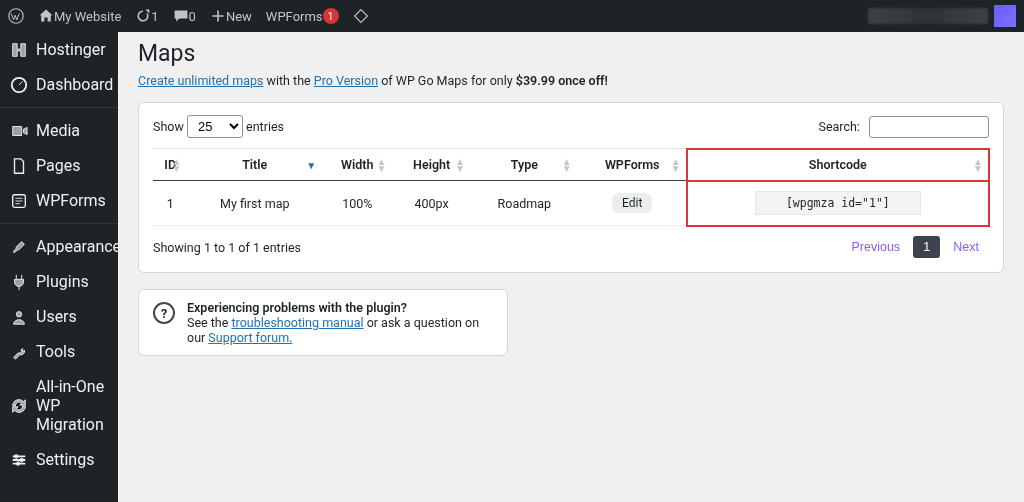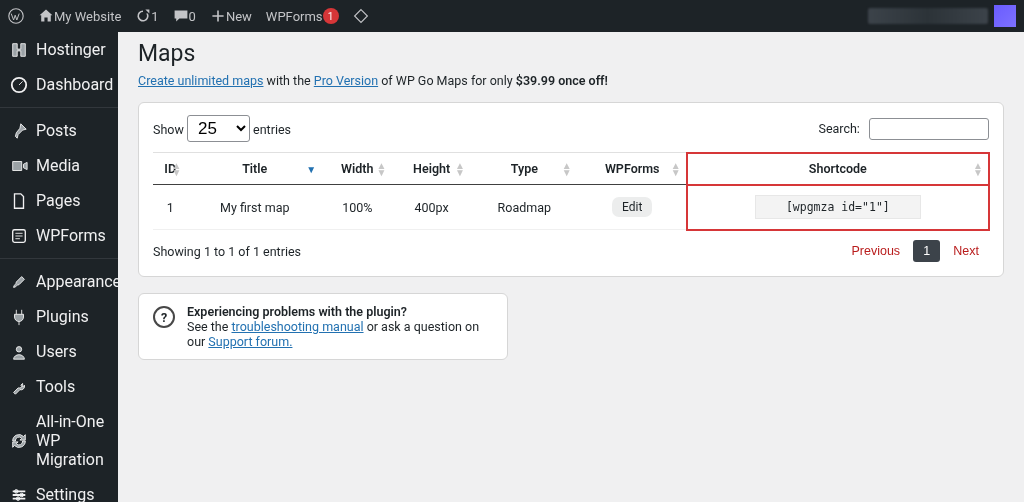--- a/index.html
+++ b/index.html
@@ -116,21 +116,21 @@
     display: flex;
     justify-content: space-between;
     align-items: center;
     font-size: 12.5px;
     margin-bottom: 10px;
   }
   .table-top select {
     border: 1px solid #8c8f94;
     border-radius: 3px;
     padding: 2px 6px;
-    font-size: 17px;
+    font-size: 13px;
     background: #fff;
   }
   .table-top .search-wrap input {
     border: 1px solid #8c8f94;
     border-radius: 3px;
     padding: 3px 6px;
     font-size: 12.5px;
     width: 120px;
     margin-left: 6px;
   }
@@ -189,21 +189,21 @@
     justify-content: space-between;
     align-items: center;
     font-size: 12.5px;
     margin-top: 10px;
   }
   .pager button {
     border: none;
     background: transparent;
     padding: 4px 10px;
     font-size: 12.5px;
-    color: #b91c1c;
+    color: #8b5cf6;
     cursor: pointer;
   }
   .pager .page-num {
     background: #3c434a;
     color: #fff;
     border-radius: 3px;
   }
 
   
   .help-card {
@@ -289,26 +289,20 @@
       <span>Hostinger</span>
     </div>
     <div class="menu-item">
       <svg viewBox="0 0 20 20" fill="currentColor" stroke="currentColor">
         <circle cx="10" cy="10" r="8" fill="none" stroke="currentColor" stroke-width="2"></circle>
         <path d="M10 10l4-4"></path>
       </svg>
       <span>Dashboard</span>
     </div>
     <div class="separator"></div>
-    <div class="menu-item">
-      <svg viewBox="0 0 20 20" fill="currentColor" stroke="currentColor">
-        <path d="M12 2l6 6-4 1-5 5-1 4-2-2 1-4 4-5 1-5z"></path>
-      </svg>
-      <span>Posts</span>
-    </div>
     <div class="menu-item">
       <svg viewBox="0 0 20 20" fill="currentColor" stroke="currentColor">
         <path d="M3 5h10v10H3zM15 8l4-2v8l-4-2z"></path>
       </svg>
       <span>Media</span>
     </div>
     <div class="menu-item">
       <svg viewBox="0 0 20 20" fill="currentColor" stroke="currentColor">
         <path d="M5 2h7l3 3v13H5z" fill="none" stroke="currentColor" stroke-width="1.5"></path>
       </svg>

